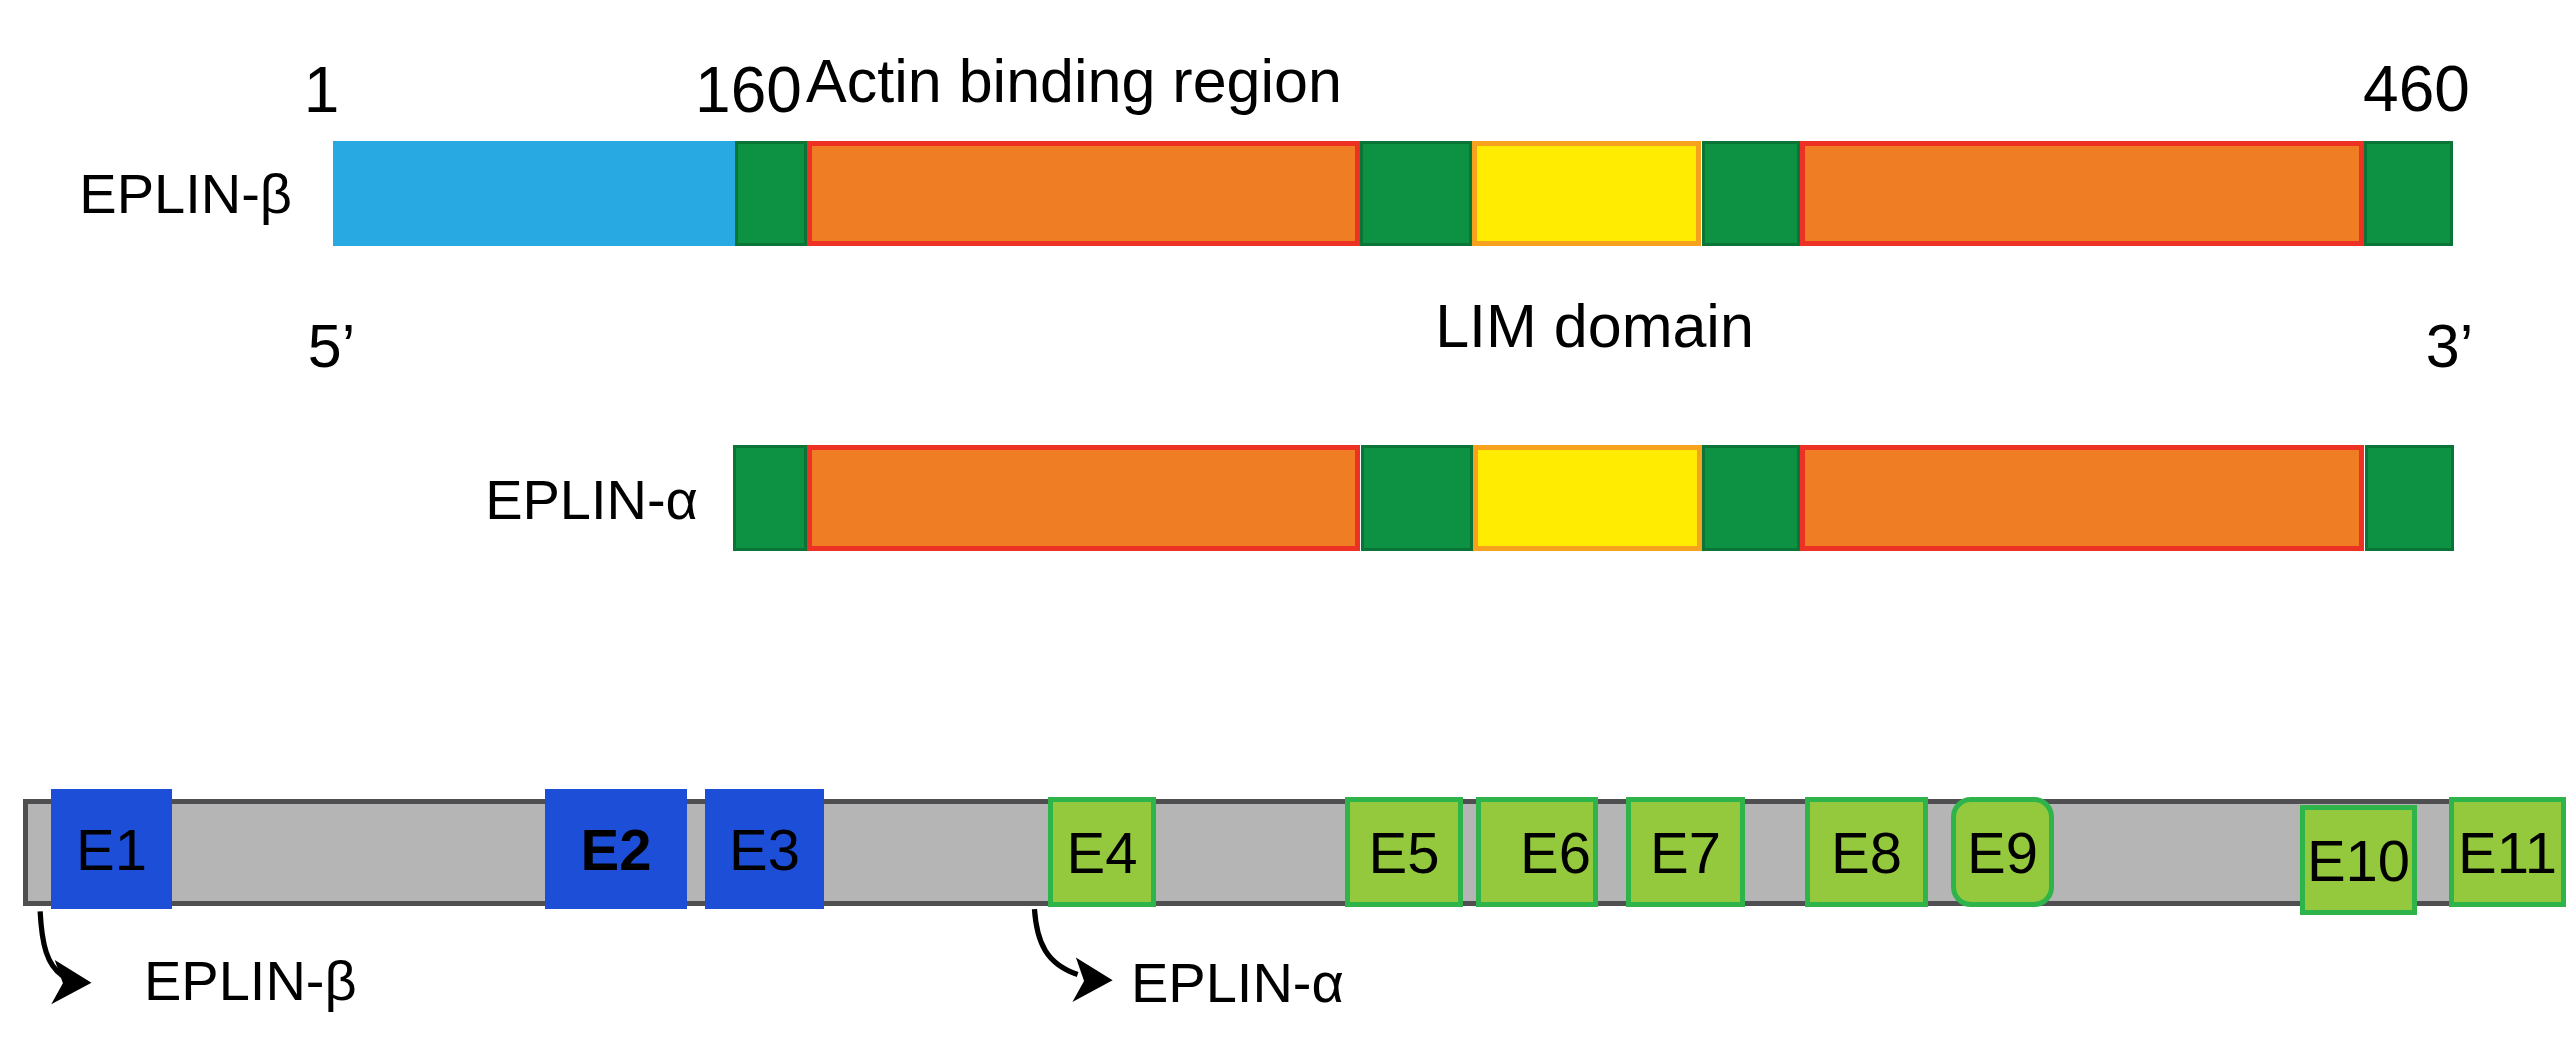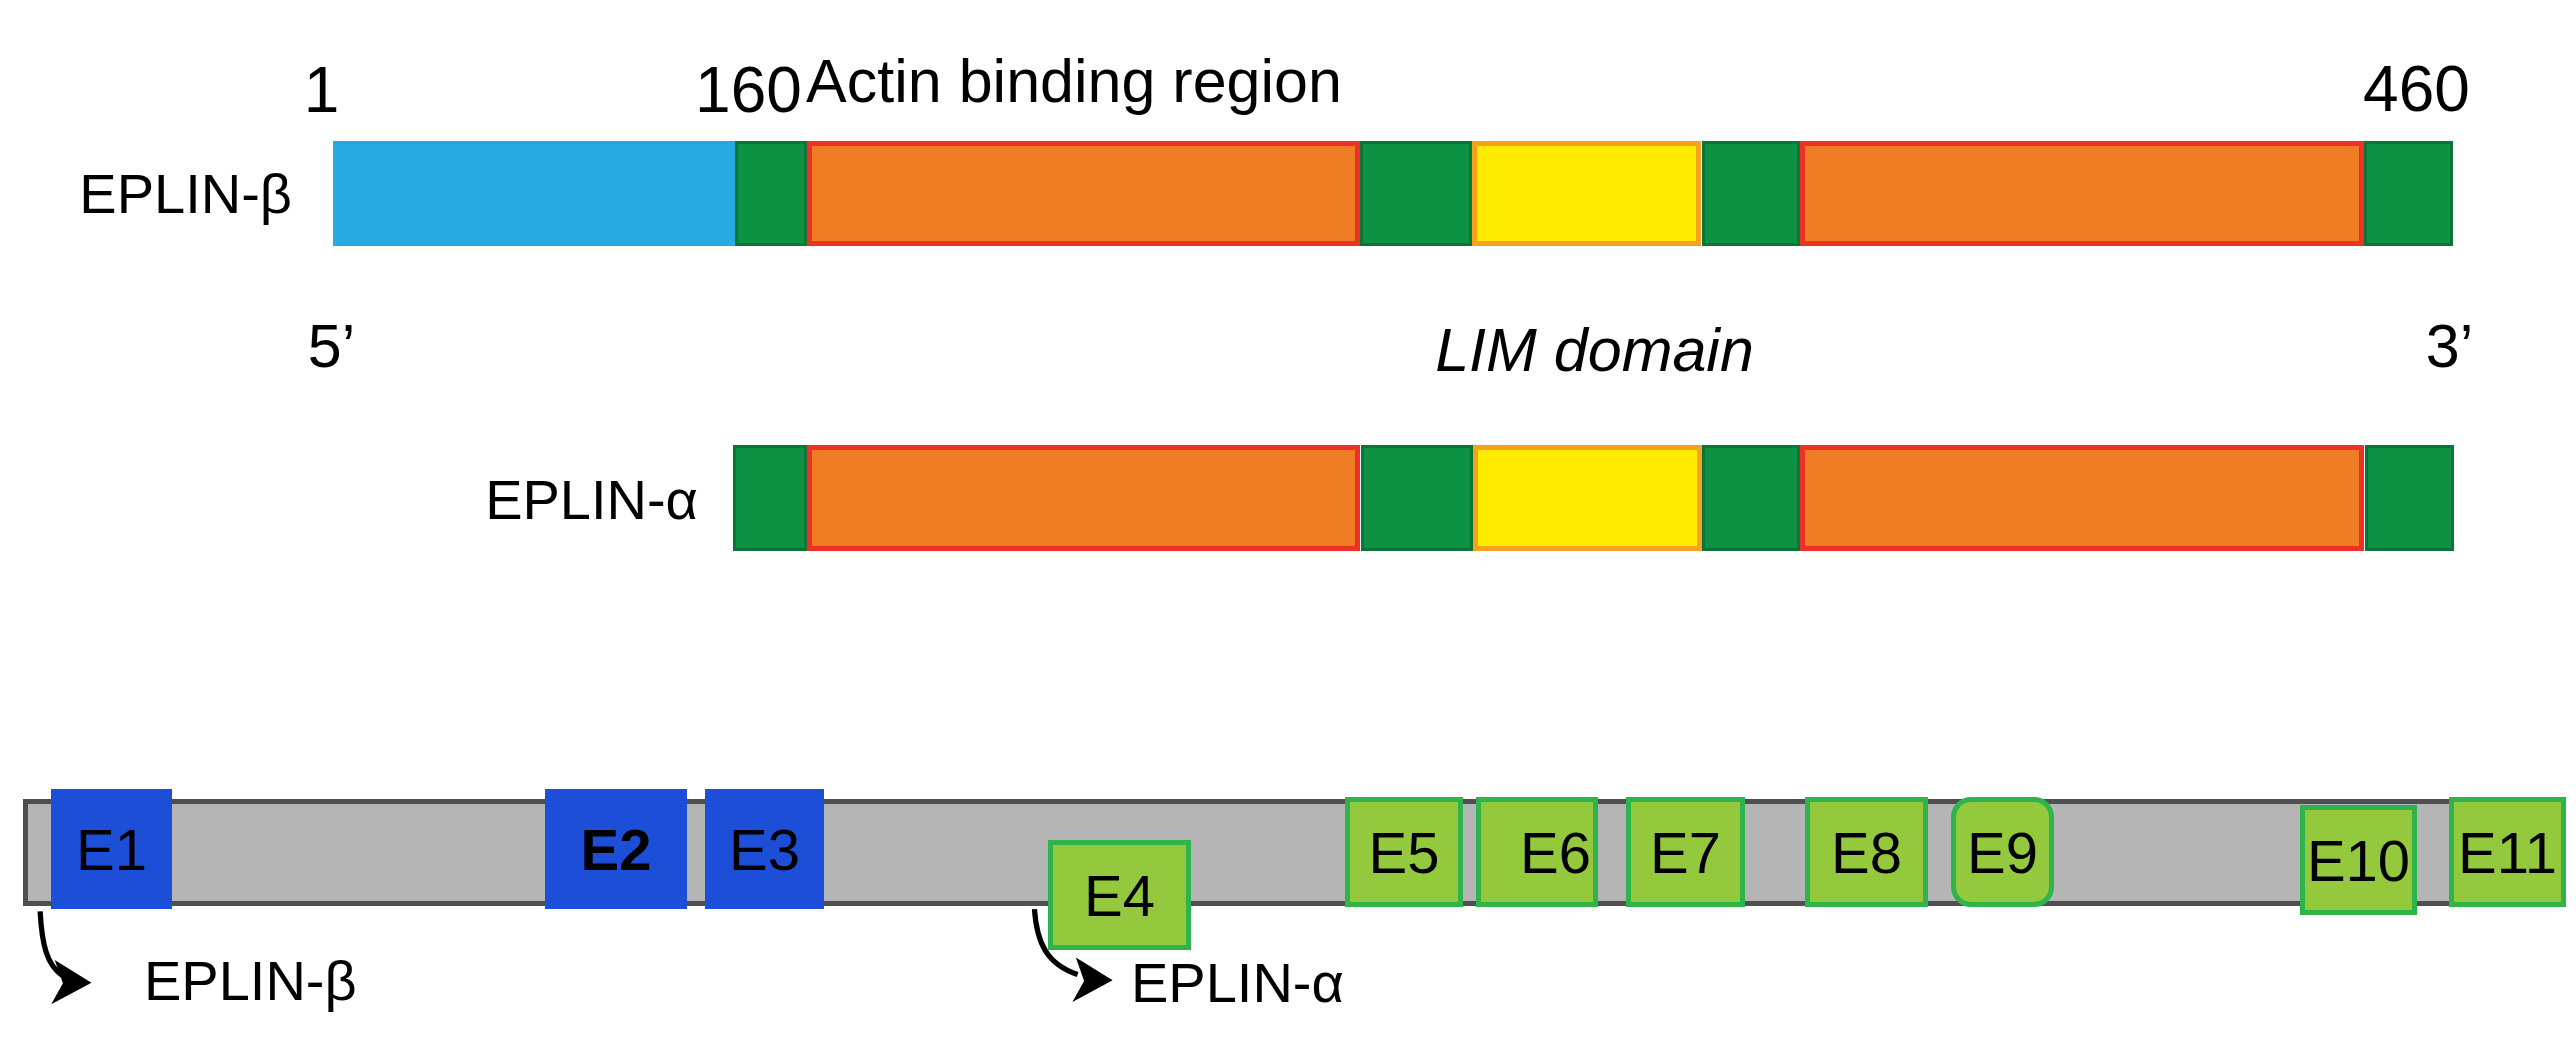--- a/index.html
+++ b/index.html
@@ -94,42 +94,42 @@
       <div class="seg orange" style="left: 474px; width: 553px;"></div>
       <div class="seg green" style="left: 1027px; width: 112px;"></div>
       <div class="seg yellow" style="left: 1139px; width: 229px;"></div>
       <div class="seg green" style="left: 1369px; width: 98px;"></div>
       <div class="seg orange" style="left: 1467px; width: 564px;"></div>
       <div class="seg green" style="left: 2031px; width: 89px;"></div>
     </div>
 
   <div class="txt prime" style="left:273px; top:316px; width:117px;">5’</div>
 
-  <div class="txt title" style="left:1361px; top:320px; width:467px;font-style:italic;">LIM domain</div>
+  <div class="txt title" style="left:1361px; top:296px; width:467px;">LIM domain</div>
 
   <div class="txt prime" style="left:2391px; top:316px; width:117px;">3’</div>
 
   <div class="txt protein-label" style="left:350px; top:472px; width:348px; text-align:right;">EPLIN-α</div>
 
   <div class="bar" id="bar-alpha" style="left: 733px; top: 445px; width: 1721px; height: 106px;">
       <div class="seg green" style="left: 0px; width: 74px;"></div>
       <div class="seg orange" style="left: 74px; width: 553px;"></div>
       <div class="seg green" style="left: 628px; width: 112px;"></div>
       <div class="seg yellow" style="left: 740px; width: 229px;"></div>
       <div class="seg green" style="left: 969px; width: 98px;"></div>
       <div class="seg orange" style="left: 1067px; width: 564px;"></div>
       <div class="seg green" style="left: 1632px; width: 89px;"></div>
     </div>
 
   <div class="gene-bar"></div>
   <div id="exon-layer" class="abs" style="left:0;top:0;width:100%;height:100%;">
       <div class="exon blue" style="left: 51px; width: 121px;">E1</div>
       <div class="exon blue" style="left: 545px; width: 142px; font-weight: bold;">E2</div>
       <div class="exon blue" style="left: 705px; width: 119px;">E3</div>
-      <div class="exon green" style="left: 1048px; width: 143px; margin-top: 43px;">E4</div>
+      <div class="exon green" style="left: 1048px; width: 108px;">E4</div>
       <div class="exon green" style="left: 1345px; width: 118px;">E5</div>
       <div class="exon green" style="left: 1476px; width: 122px; padding-left: 37px;">E6</div>
       <div class="exon green" style="left: 1626px; width: 119px;">E7</div>
       <div class="exon green" style="left: 1805px; width: 123px;">E8</div>
       <div class="exon green" style="left: 1951px; width: 103px; border-radius: 20px;">E9</div>
       <div class="exon green" style="left: 2300px; width: 117px; margin-top: 8px;">E10</div>
       <div class="exon green" style="left: 2449px; width: 117px;">E11</div>
     </div>
 
   <svg class="arrows" width="2576" height="1041" viewBox="0 0 4413 1784">

